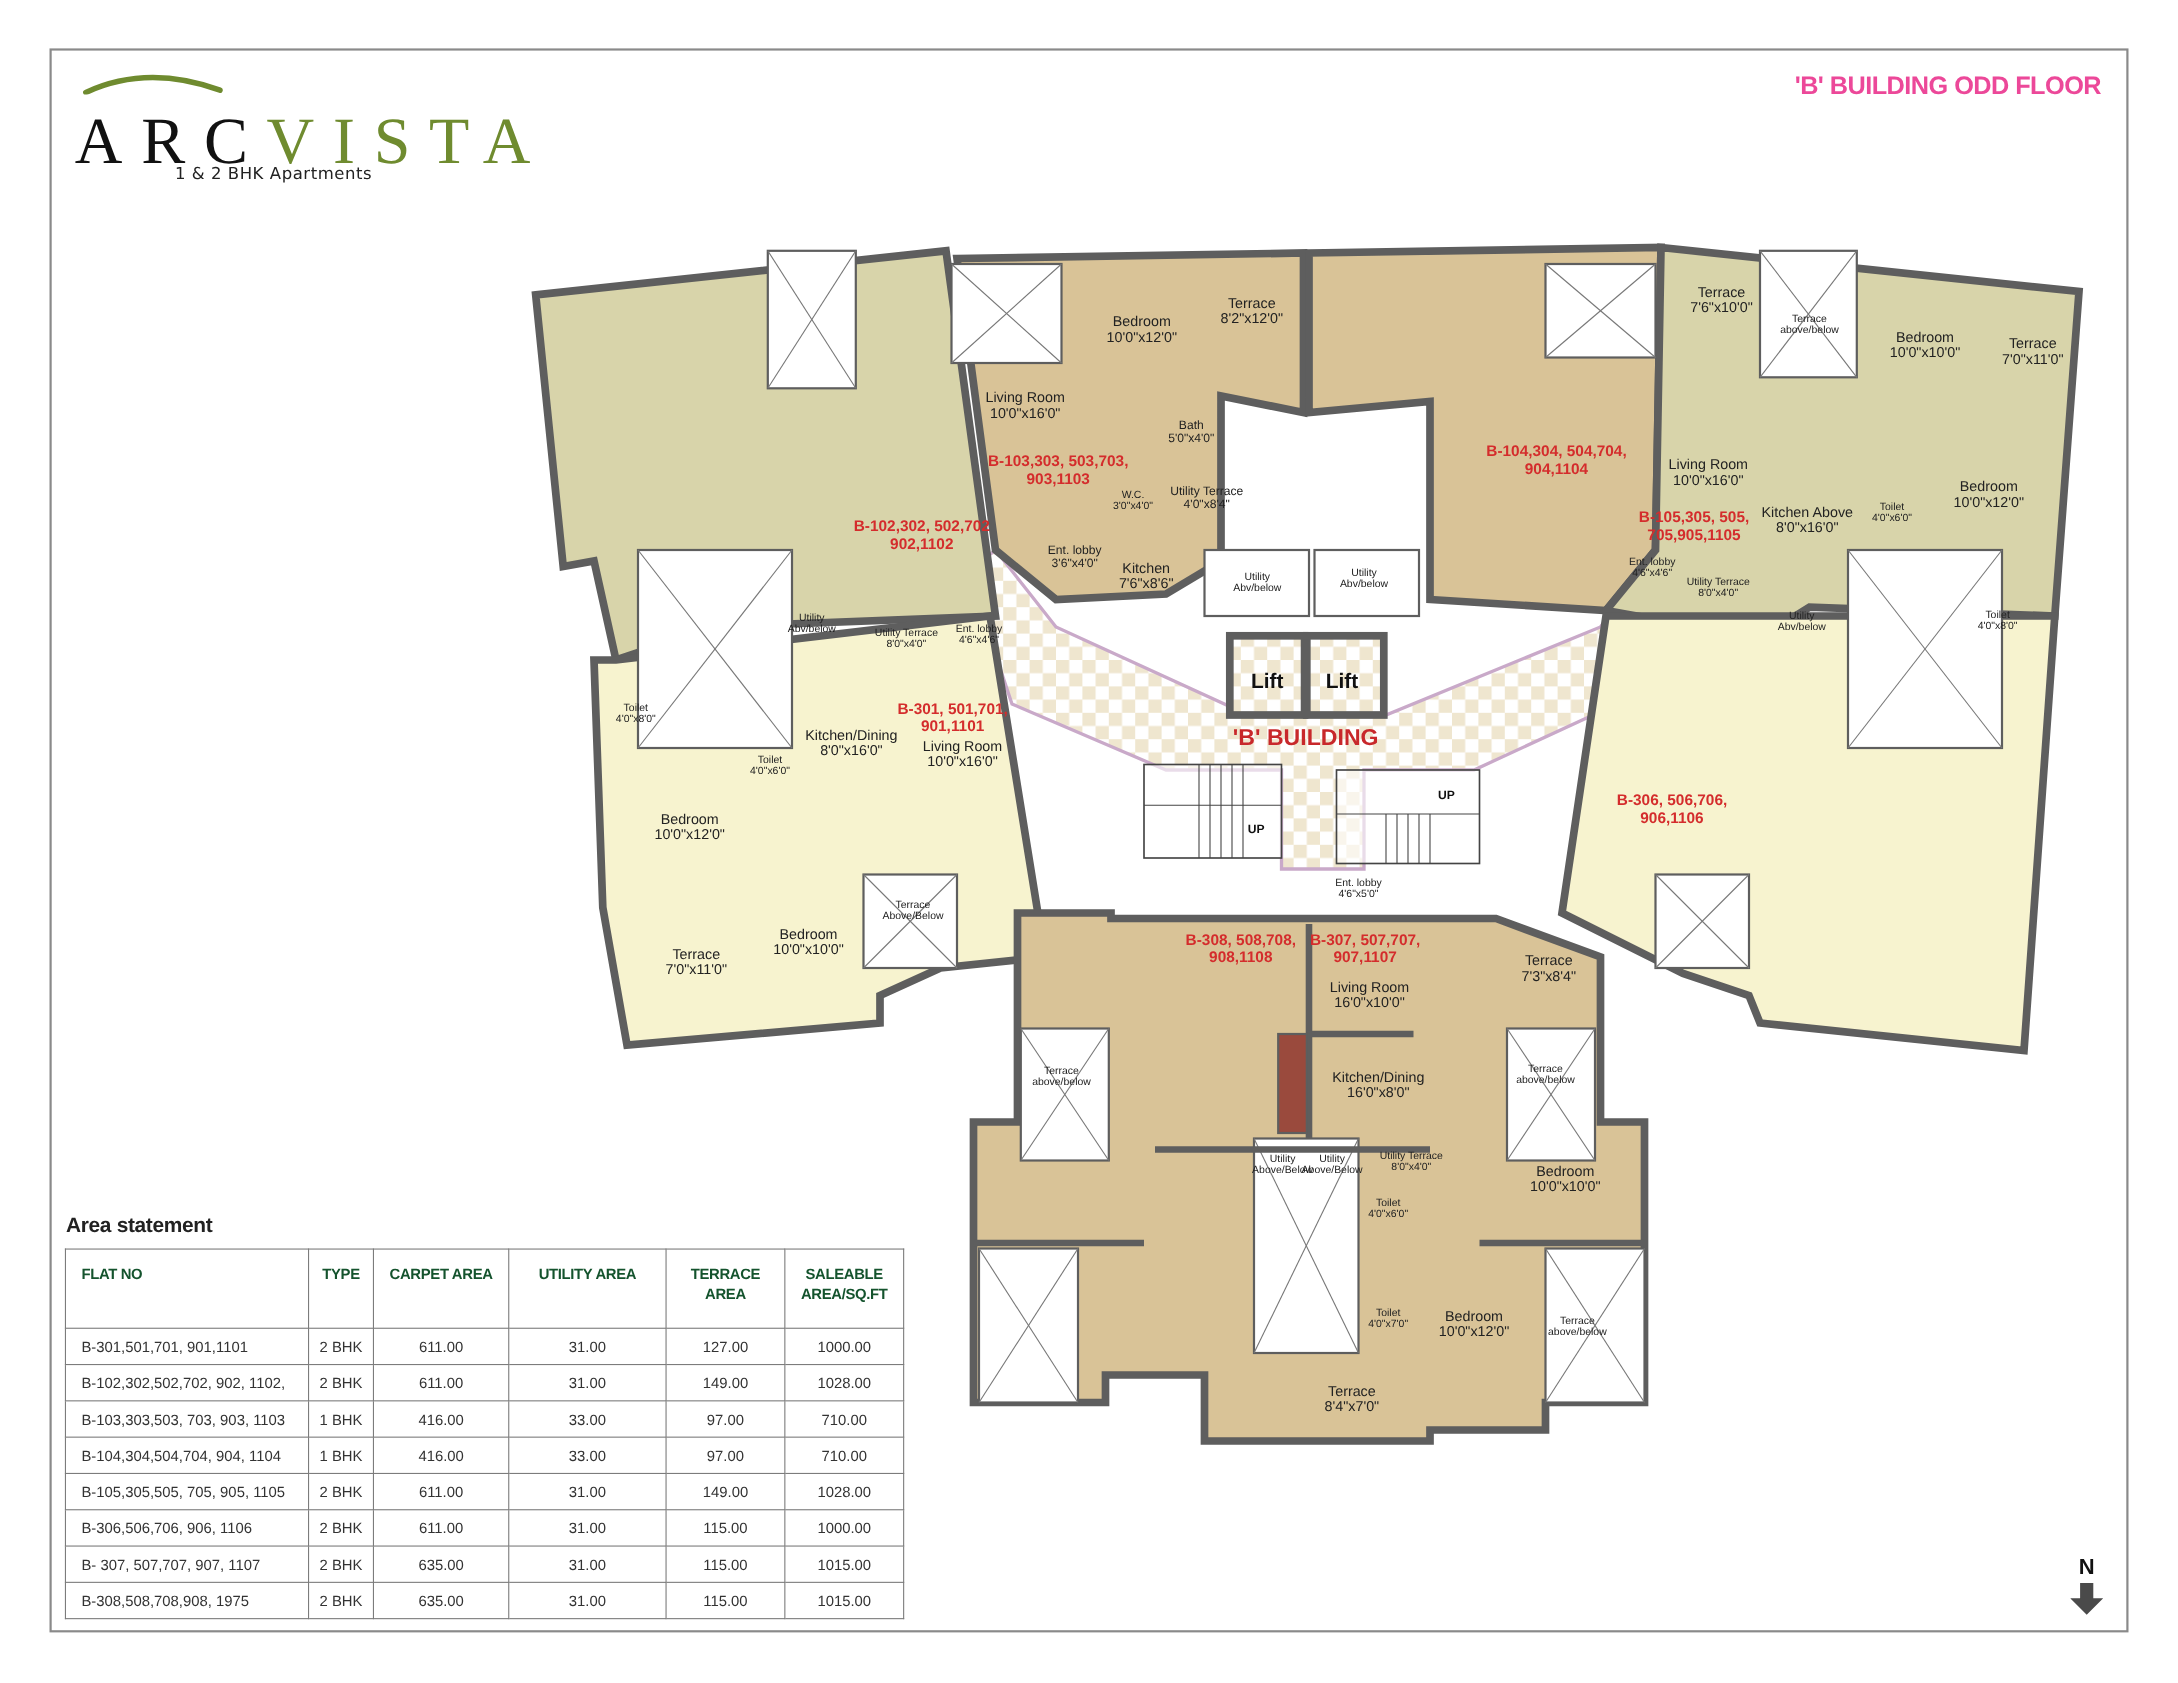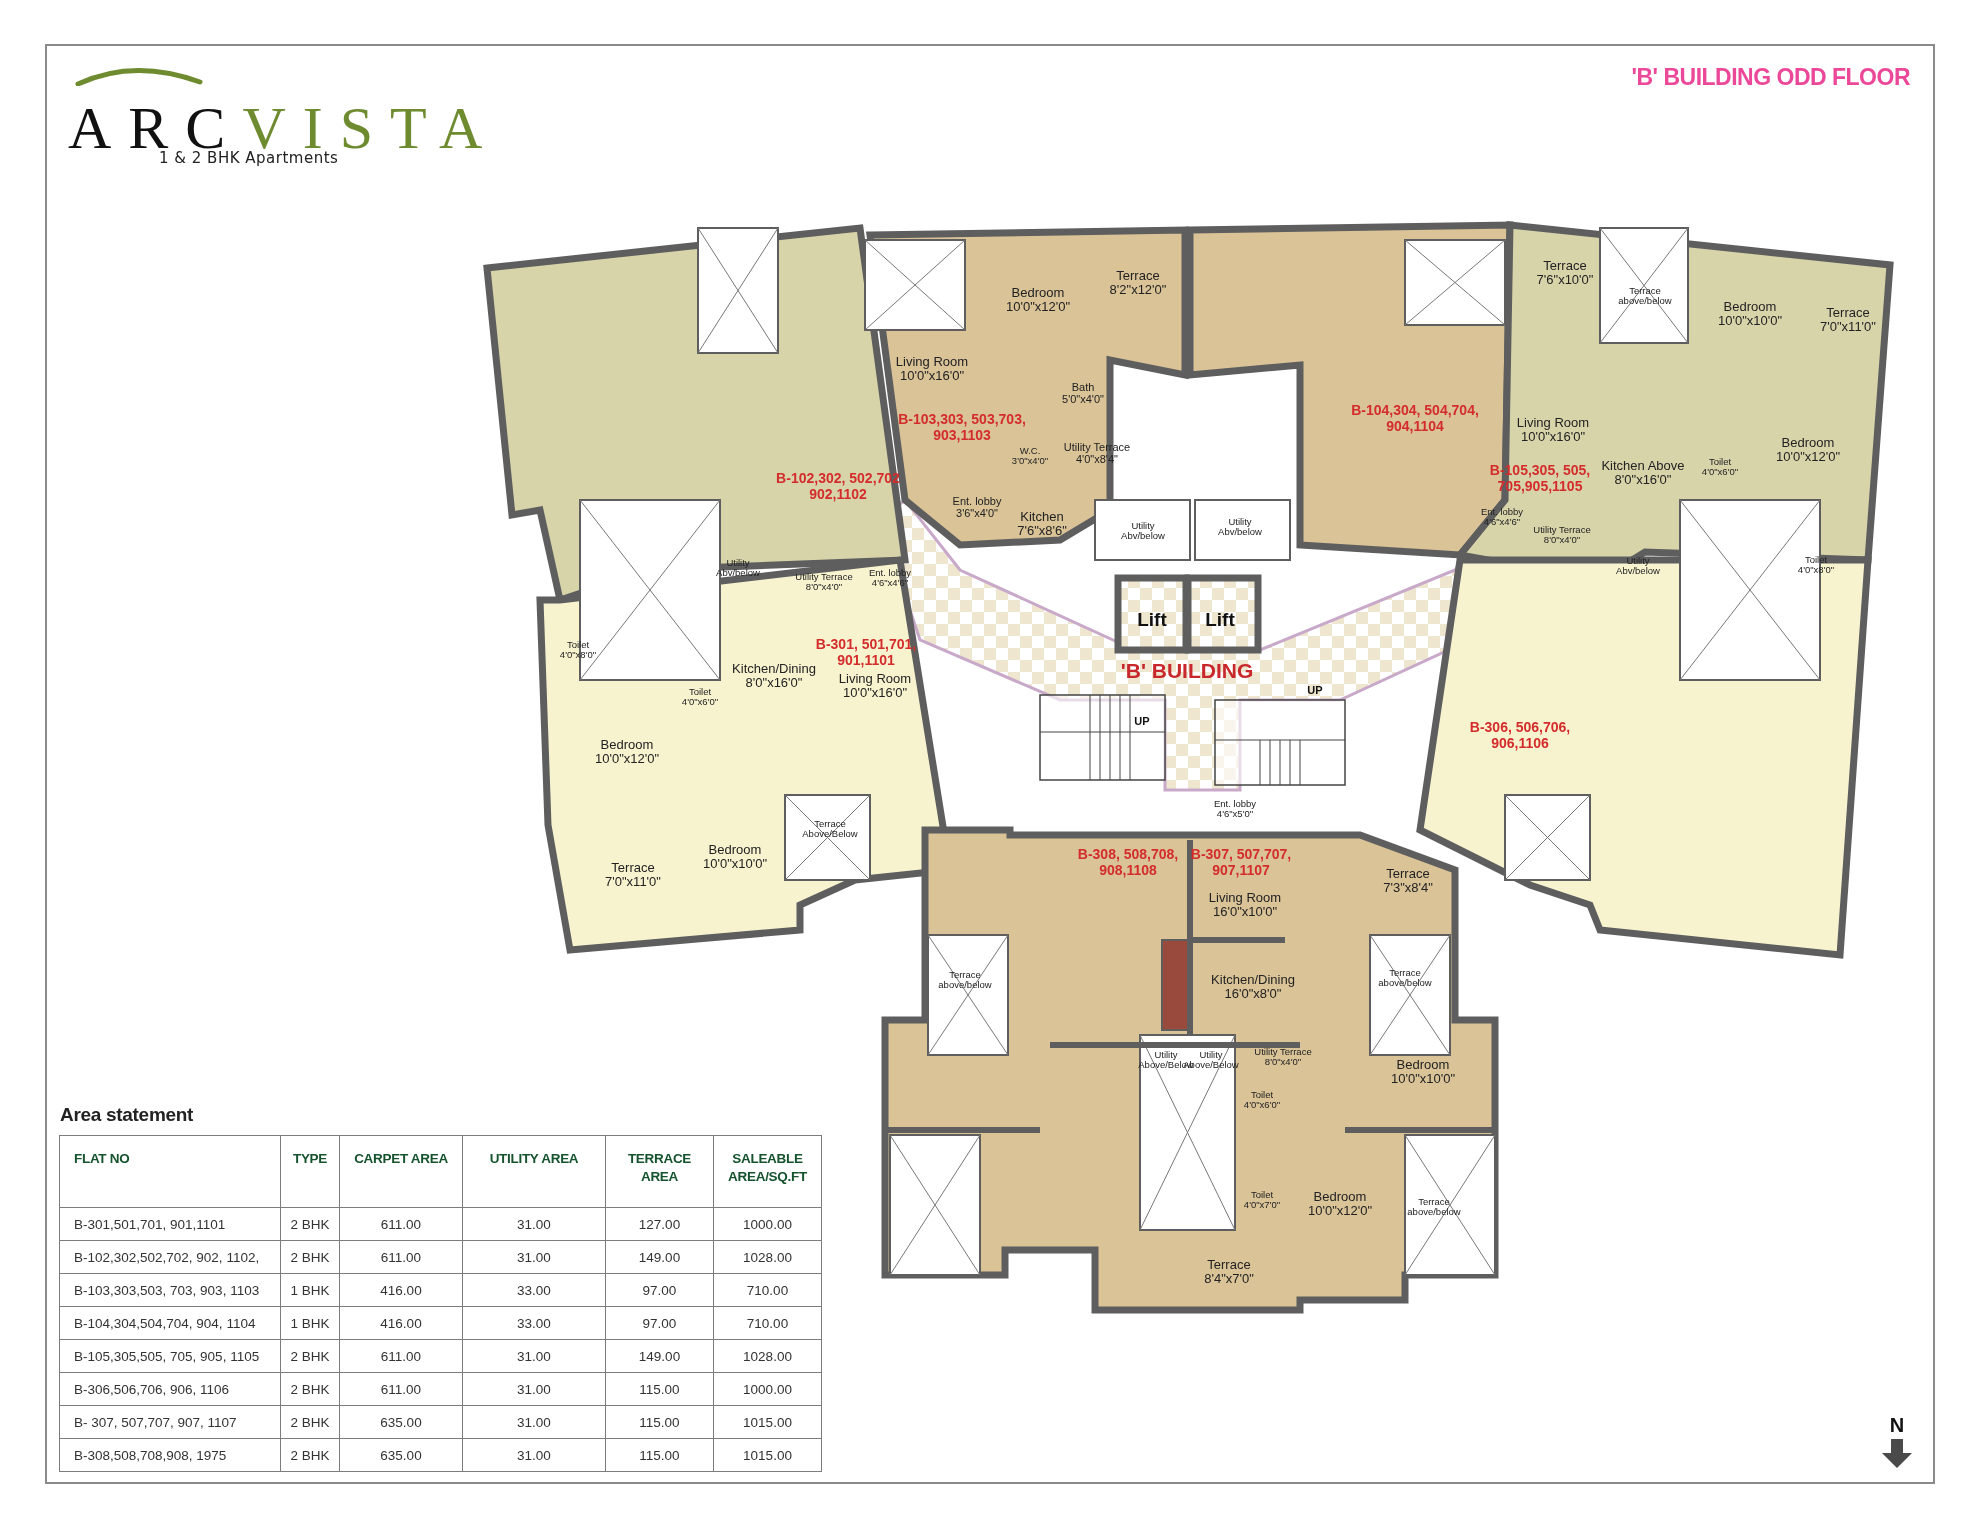--- a/index.html
+++ b/index.html
@@ -13,21 +13,21 @@
   .logo-sub{position:absolute;left:95px;top:85px;font-family:"DejaVu Sans",sans-serif;font-size:15px;color:#222;letter-spacing:0.5px;}
   .sheet-title{position:absolute;right:70px;top:64px;font-weight:bold;font-size:23px;color:#ec4899;letter-spacing:-0.5px;}
   .plan{position:absolute;left:0;top:0;width:1980px;height:1530px;}
   .lbl{position:absolute;font-size:13px;color:#222;text-align:center;line-height:1.1;white-space:nowrap;transform:translate(-50%,-50%);}
   .lbl.sm{font-size:11px;}
   .lbl.xs{font-size:9.5px;}
   .lbl .dim{display:block;}
   .unit{position:absolute;font-size:14px;font-weight:bold;color:#d42c2c;text-align:center;line-height:1.15;transform:translate(-50%,-50%);white-space:nowrap;}
   .lift{position:absolute;font-size:19px;font-weight:bold;color:#111;transform:translate(-50%,-50%);}
   .bname{position:absolute;font-size:21px;font-weight:bold;color:#c8282b;transform:translate(-50%,-50%);white-space:nowrap;}
-  .up{position:absolute;font-size:11px;font-weight:bold;color:#111;transform:translate(-50%,-50%);}
+  .up{position:absolute;font-size:11px;font-weight:bold;color:#111;transform:translate(-50%,-50%);margin-top:33px;}
   .area-title{position:absolute;left:60px;top:1104px;font-size:19px;font-weight:bold;color:#222;letter-spacing:-0.3px;}
   table.area{position:absolute;left:59px;top:1135px;width:763px;border-collapse:collapse;font-size:13.5px;color:#333;}
   table.area th, table.area td{border:1.5px solid #7c7c7c;}
   table.area th{height:56px;font-weight:bold;font-size:13.5px;color:#14532d;vertical-align:top;padding-top:14px;line-height:1.3;letter-spacing:-0.3px;}
   table.area td{height:32px;padding:0 6px;}
   table.area th.c0{text-align:left;padding-left:14px;width:205px;}
   table.area td.c0{text-align:left;padding-left:14px;}
   table.area .c1{width:46px;text-align:center;}
   table.area .c2{width:110px;text-align:center;}
   table.area .c3{width:130px;text-align:center;}

